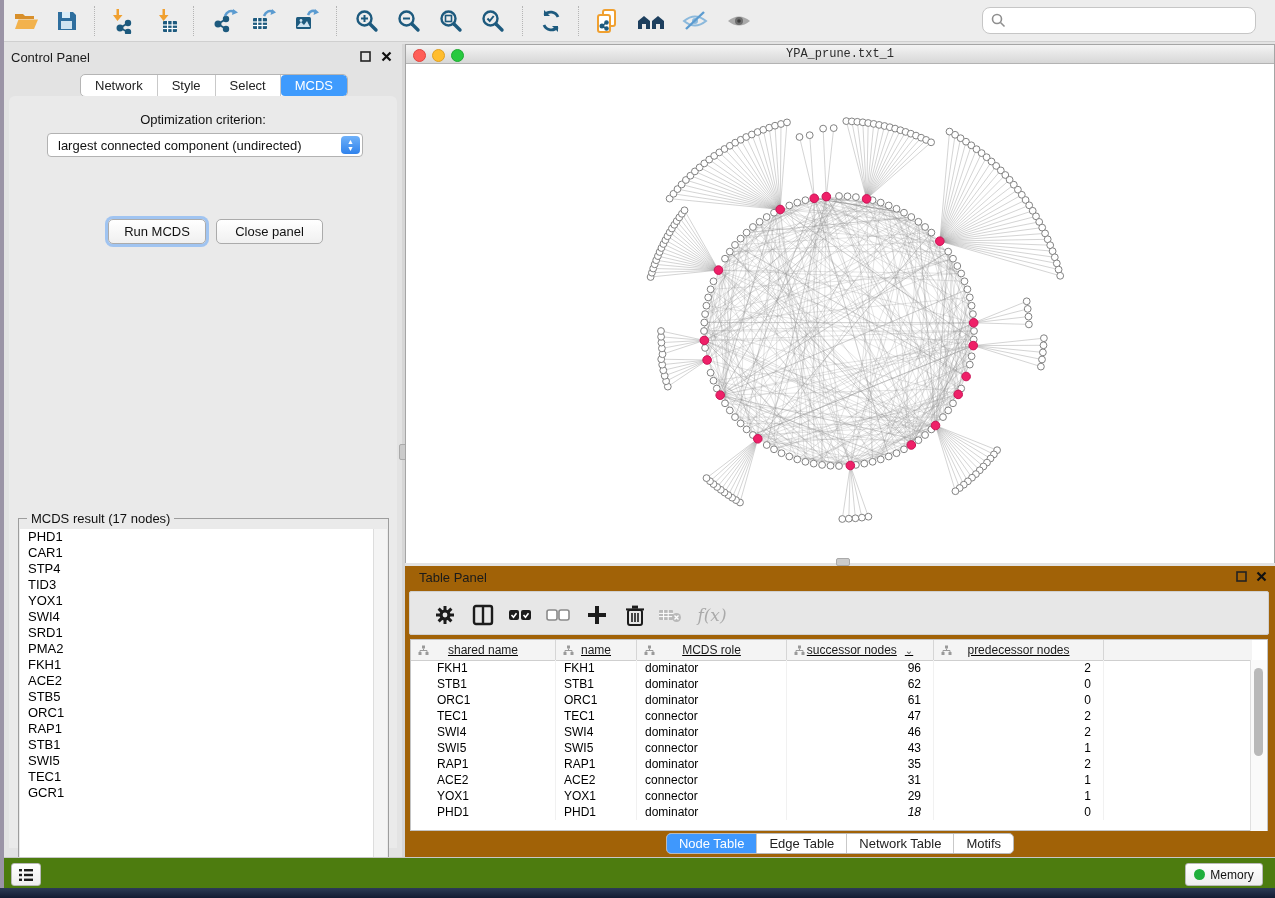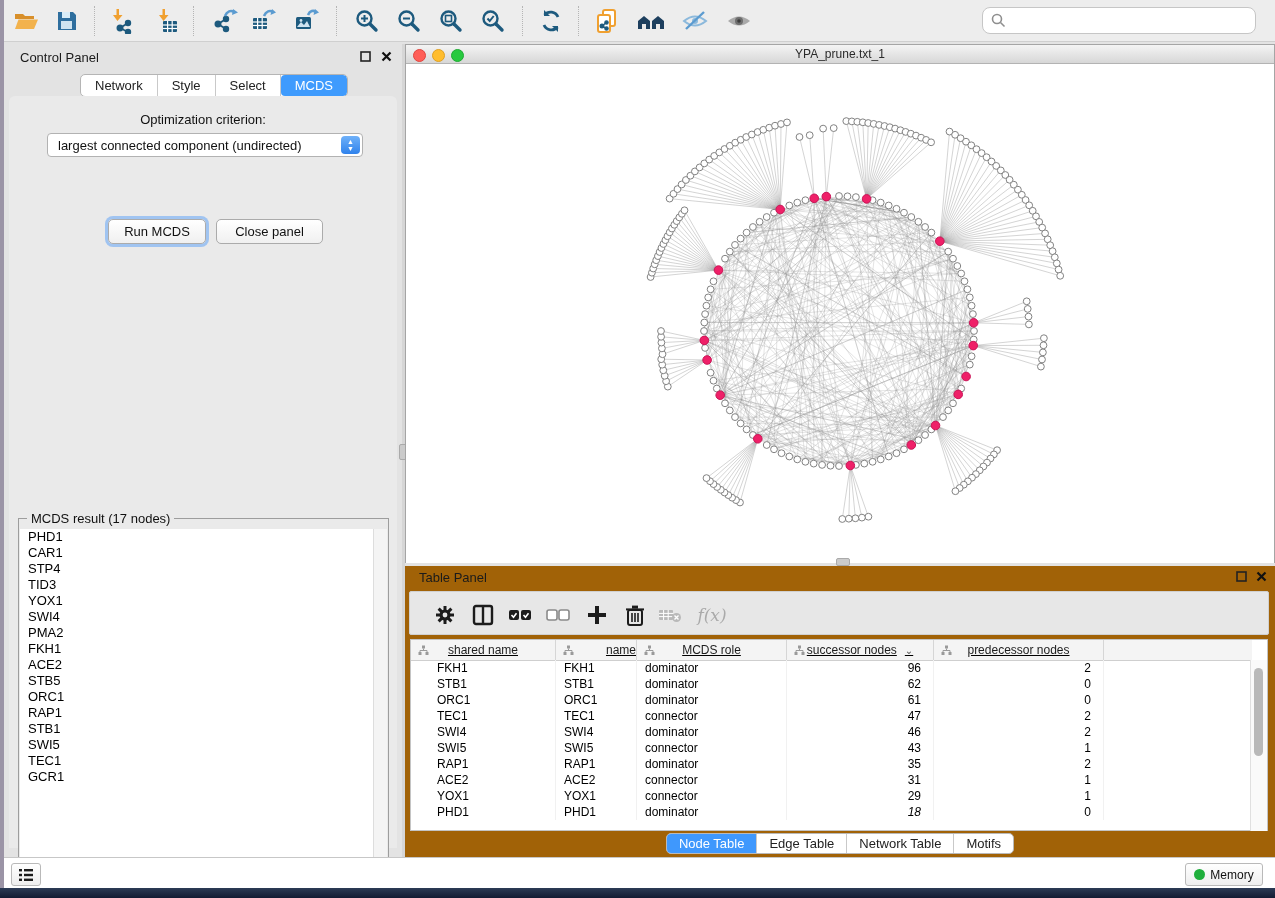--- a/index.html
+++ b/index.html
@@ -39,21 +39,21 @@
   #mcds-fieldset{left:9px;top:422px;width:371px;height:372px;border:1px solid #9d9d9d;background:#eaeaea;}
   #mcds-legend{position:absolute;left:8px;top:-8px;background:#eaeaea;padding:0 4px;font-size:13px;color:#111;}
   #mcds-list{position:absolute;left:1px;top:10px;width:355px;height:360px;background:#fff;overflow:hidden;}
   .list-item{height:16px;line-height:16px;font-size:13px;padding-left:8px;color:#000;}
   #mcds-scroll{position:absolute;right:1px;top:10px;width:13px;height:360px;background:#f4f4f4;border-left:1px solid #ddd;}
   
   #v-split{left:398px;top:44px;width:3px;height:813px;background:#d6d6d6;}
   #v-split-handle{left:395px;top:444px;width:9px;height:16px;background:#cbcbcb;border:1px solid #aaa;border-radius:2px;}
   #h-split-handle{left:832px;top:558px;width:14px;height:8px;background:#cbcbcb;border:1px solid #aaa;border-radius:2px;}
   
-  #net-frame{left:401px;top:44px;width:870px;height:519px;border:1px solid #a5a5a5;background:#fff;}
+  #net-frame{left:401px;top:44px;width:870px;height:519px;border:1px solid #a5a5a5;background:#fff;font-family:Liberation Mono, monospace;}
   #net-titlebar{left:0;top:0;width:868px;height:19px;background:linear-gradient(#f4f4f4,#d7d7d7);border-bottom:1px solid #b3b3b3;}
   .traffic{position:absolute;top:4px;width:11px;height:11px;border-radius:50%;}
   #net-title{left:0;top:0;width:868px;height:19px;text-align:center;font-size:12px;line-height:19px;color:#2b2b2b;font-weight:500;}
   #net-canvas{left:0;top:19px;width:868px;height:499px;background:#fff;}
   
   #table-panel{left:401px;top:566px;width:870px;height:292px;background:#a16207;}
   #tp-toolbar{left:4px;top:25px;width:860px;height:44px;background:#e7e7e7;border:1px solid #d0d0d0;border-radius:2px;}
   .tpico{position:absolute;top:10px;width:26px;height:26px;display:flex;align-items:center;justify-content:center;}
   #tbl-wrap{left:5px;top:73px;width:858px;height:192px;background:#fff;border:1px solid #c4c4c4;}
   #tbl-head{position:absolute;left:0;top:0;width:841px;height:20px;display:flex;border-bottom:1px solid #cfcfcf;text-decoration:underline;}
@@ -66,21 +66,21 @@
   .td.first{padding-left:26px;}
   .td.num{text-align:right;padding-right:12px;}
   #tbl-scroll{position:absolute;right:0;top:20px;width:16px;height:171px;background:#fafafa;border-left:1px solid #e0e0e0;}
   #tbl-thumb{position:absolute;left:3px;top:8px;width:9px;height:88px;background:#b9b9b9;border-radius:5px;}
   #tbl-tabs{position:absolute;left:0;top:267px;width:870px;height:21px;display:flex;justify-content:center;}
   .seg{display:flex;background:#fff;border:1px solid #b9b9b9;border-radius:5px;overflow:hidden;}
   .seg-tab{padding:0 12px;font-size:13px;line-height:20px;color:#222;border-right:1px solid #c9c9c9;}
   .seg-tab:last-child{border-right:none;}
   .seg-tab.sel{background:#3f98fd;color:#fff;}
   
-  #status-bar{left:0;top:857px;width:1271px;height:33px;background:#ffffff;border-top:1px solid #c7c7c7;}
+  #status-bar{left:0;top:857px;width:1271px;height:33px;background:#4d7c0f;border-top:1px solid #c7c7c7;}
   #status-list-btn{left:7px;top:5px;width:30px;height:23px;background:linear-gradient(#fff,#eee);border:1px solid #b9b9b9;border-radius:3px;display:flex;align-items:center;justify-content:center;}
   #memory-btn{left:1181px;top:5px;width:78px;height:23px;background:linear-gradient(#fff,#eee);border:1px solid #b9b9b9;border-radius:3px;display:flex;align-items:center;justify-content:center;gap:5px;font-size:12px;color:#111;}
   #memory-dot{width:11px;height:11px;border-radius:50%;}
 </style>
 </head>
 <body>
 
 <div id="desktop">
   <div id="app" class="abs">
 
@@ -237,21 +237,21 @@
       <div id="search-box" class="abs">
         <svg width="15" height="15">
             <circle cx="6" cy="6" r="4.5" stroke="#8f8f8f" stroke-width="1.6" fill="none"></circle>
             <line x1="9.5" y1="9.5" x2="13.5" y2="13.5" stroke="#8f8f8f" stroke-width="1.6"></line>
           </svg>
         <input placeholder="" style="">
       </div>
     </div>
 
     <div id="control-panel" class="abs">
-      <div class="abs panel-title" style="left:16px;top:6px">Control Panel</div>
+      <div class="abs panel-title" style="left:7px;top:6px">Control Panel</div>
       <div class="win-ico" style="left:355px">
         <svg width="11" height="11">
             <rect x="1" y="1" width="9" height="9" fill="none" stroke="#222" stroke-width="1.6"></rect>
           </svg>
       </div>
       <div class="win-ico" style="left:376px">
         <svg width="11" height="11">
             <path d="M1.5 1.5l8 8M9.5 1.5l-8 8" stroke="#111" stroke-width="2.2"></path>
           </svg>
       </div>
@@ -274,20 +274,21 @@
         <div id="closepanel-btn" class="btn">Close panel</div>
         <div id="mcds-fieldset" class="abs">
           <div id="mcds-legend">MCDS result (17 nodes)</div>
           <div id="mcds-list">
               <div class="list-item">PHD1</div>
               <div class="list-item">CAR1</div>
               <div class="list-item">STP4</div>
               <div class="list-item">TID3</div>
               <div class="list-item">YOX1</div>
               <div class="list-item">SWI4</div>
+              <div class="list-item">SRD1</div>
               <div class="list-item">PMA2</div>
               <div class="list-item">FKH1</div>
               <div class="list-item">ACE2</div>
               <div class="list-item">STB5</div>
               <div class="list-item">ORC1</div>
               <div class="list-item">RAP1</div>
               <div class="list-item">STB1</div>
               <div class="list-item">SWI5</div>
               <div class="list-item">TEC1</div>
               <div class="list-item">GCR1</div>
@@ -1146,21 +1147,21 @@
                 </g>
                 <g stroke="#9a9a9a" stroke-width="1">
                   <line x1="5.5" y1="3.5" x2="5.5" y2="5.5"></line>
                   <line x1="2" y1="7" x2="2" y2="5.5"></line>
                   <line x1="9" y1="7" x2="9" y2="5.5"></line>
                   <line x1="2" y1="5.5" x2="9" y2="5.5"></line>
                 </g>
               </svg>
               <span>shared name</span>
             </div>
-            <div class="th" style="width: 81px; justify-content: flex-end;">
+            <div class="th" style="width: 81px;">
               <svg class="nsico" width="11" height="11">
                 <g fill="#9a9a9a">
                   <rect x="4" y="0.5" width="3" height="3"></rect>
                   <rect x="0.5" y="7" width="3" height="3"></rect>
                   <rect x="7.5" y="7" width="3" height="3"></rect>
                 </g>
                 <g stroke="#9a9a9a" stroke-width="1">
                   <line x1="5.5" y1="3.5" x2="5.5" y2="5.5"></line>
                   <line x1="2" y1="7" x2="2" y2="5.5"></line>
                   <line x1="9" y1="7" x2="9" y2="5.5"></line>

